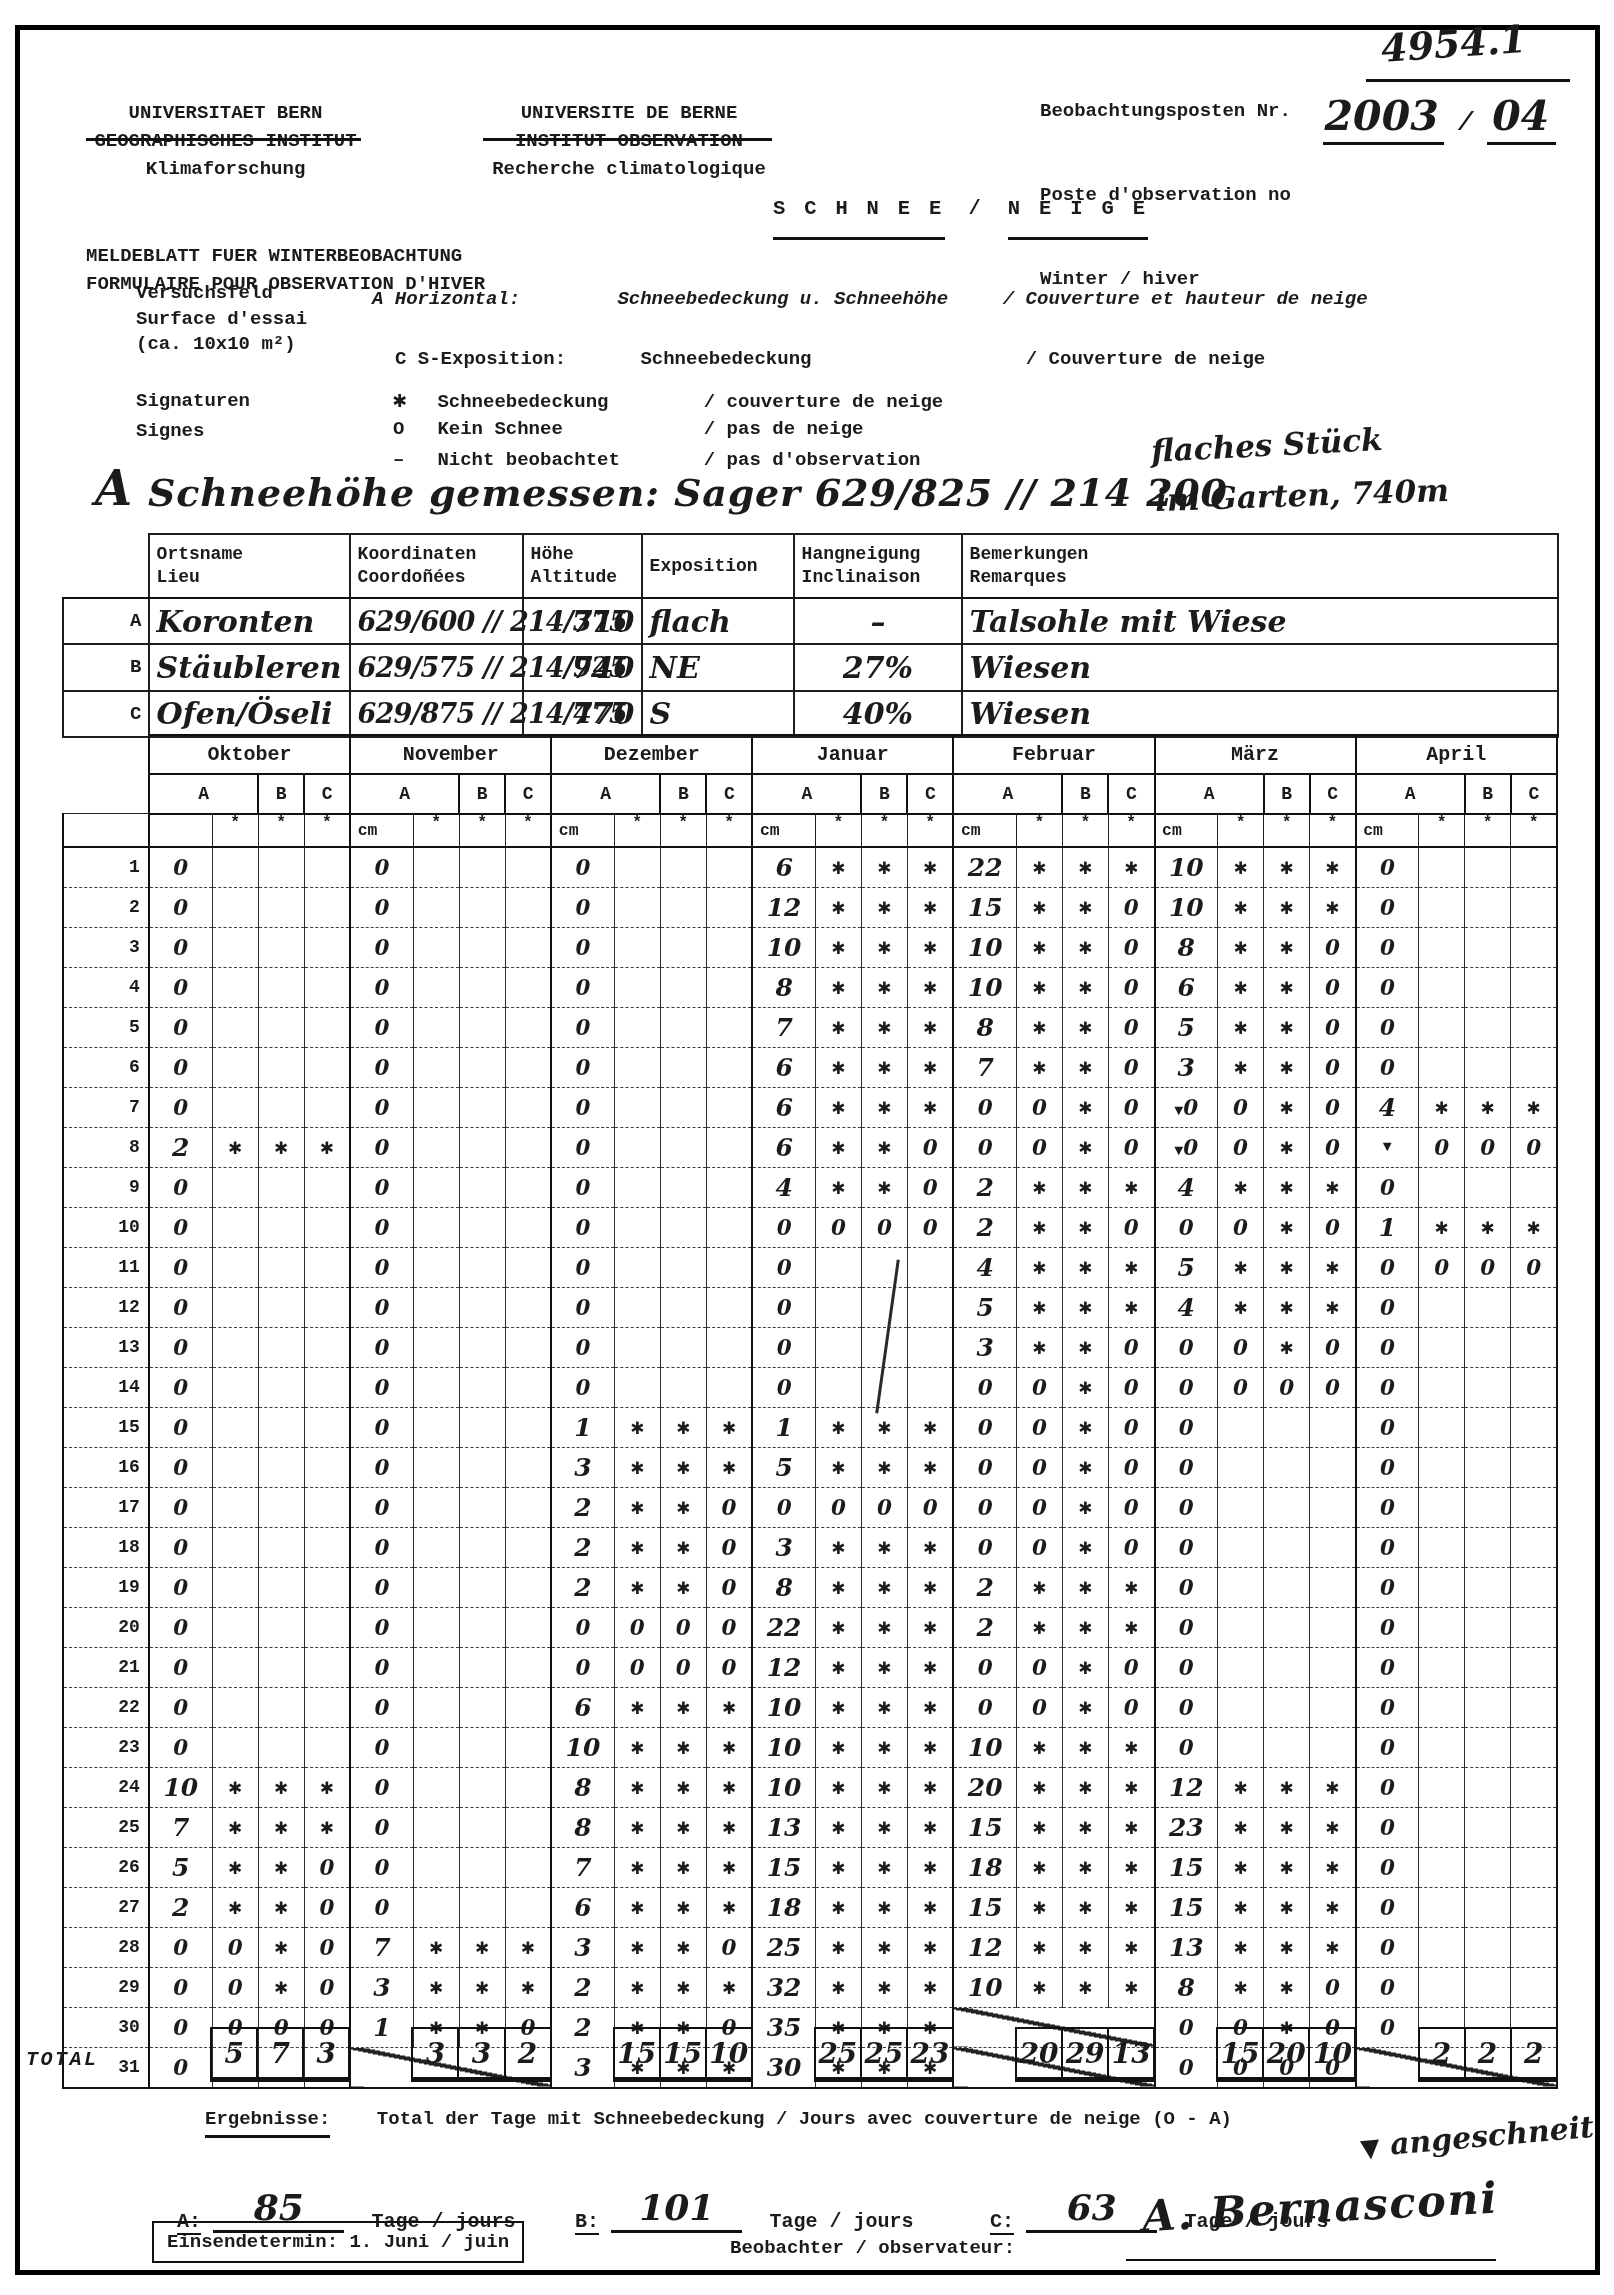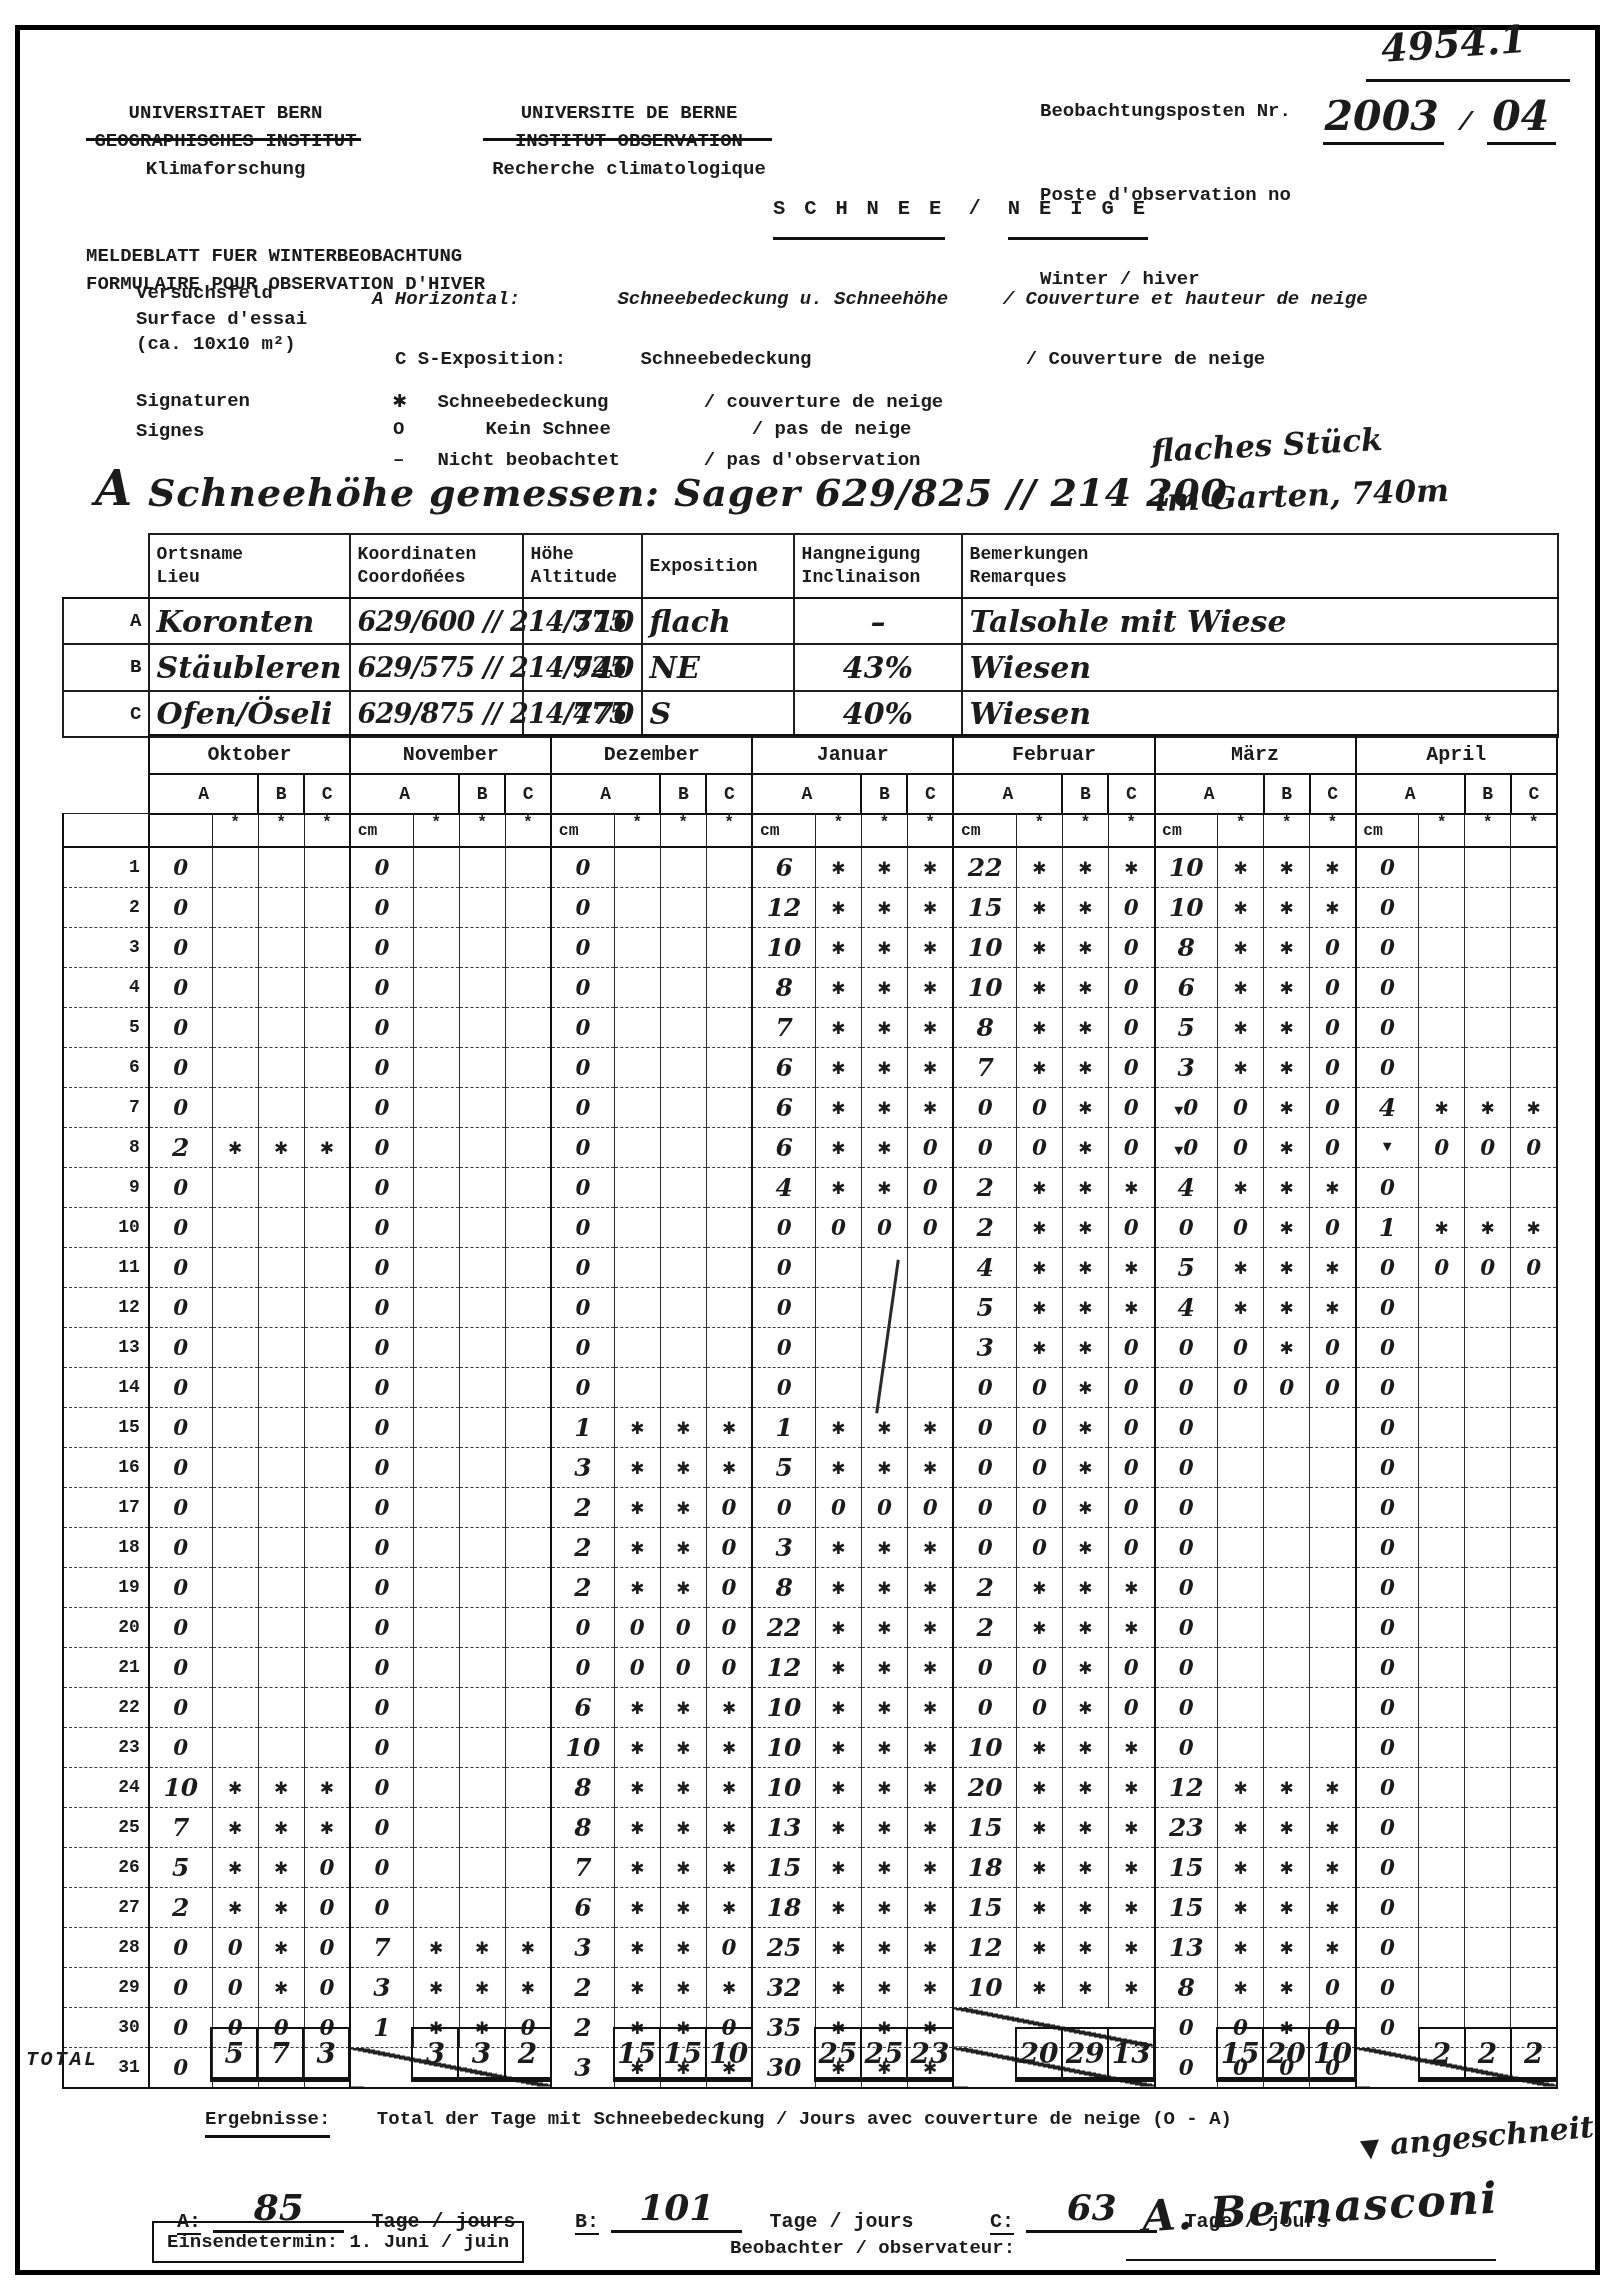--- a/index.html
+++ b/index.html
@@ -121,21 +121,21 @@
     <div>Signaturen</div>
     <div>Signes</div>
   </div>
   <div class="vrow typ" style="left:393px;top:386px;">
     <span style="display:inline-block;width:33px;font-size:23px;">✱</span>
     <span style="display:inline-block;width:255px;">Schneebedeckung</span>
     <span>/ couverture de neige</span>
   </div>
   <div class="vrow typ" style="left:393px;top:418px;">
     <span style="display:inline-block;width:33px;">O</span>
-    <span style="display:inline-block;width:255px;margin-left:48px;">Kein Schnee</span>
+    <span style="display:inline-block;width:255px;">Kein Schnee</span>
     <span>/ pas de neige</span>
   </div>
   <div class="vrow typ" style="left:393px;top:449px;">
     <span style="display:inline-block;width:33px;">–</span>
     <span style="display:inline-block;width:255px;">Nicht beobachtet</span>
     <span>/ pas d'observation</span>
   </div>
 
   <div class="abs hw" style="left:95px;top:460px;font-size:48px;">A</div>
   <div class="abs hw note-main" style="left:148px;top:470px;">Schneehöhe gemessen: Sager 629/825 // 214 200</div>
@@ -188,21 +188,21 @@
       <td class="hw s-hw">flach</td>
       <td class="hw s-hw" style="text-align:center;">–</td>
       <td class="hw s-hw">Talsohle mit Wiese</td>
     </tr>
     <tr class="s-data">
       <td class="sid">B</td>
       <td class="hw s-hw">Stäubleren</td>
       <td class="hw s-hw s-coord">629/575 // 214/925</td>
       <td class="hw s-hw s-alt">740</td>
       <td class="hw s-hw">NE</td>
-      <td class="hw s-hw" style="text-align:center;">43%</td>
+      <td class="hw s-hw" style="text-align:center;">27%</td>
       <td class="hw s-hw">Wiesen</td>
     </tr>
     <tr class="s-data">
       <td class="sid">C</td>
       <td class="hw s-hw">Ofen/Öseli</td>
       <td class="hw s-hw s-coord">629/875 // 214/475</td>
       <td class="hw s-hw s-alt">770</td>
       <td class="hw s-hw">S</td>
       <td class="hw s-hw" style="text-align:center;">40%</td>
       <td class="hw s-hw">Wiesen</td>

